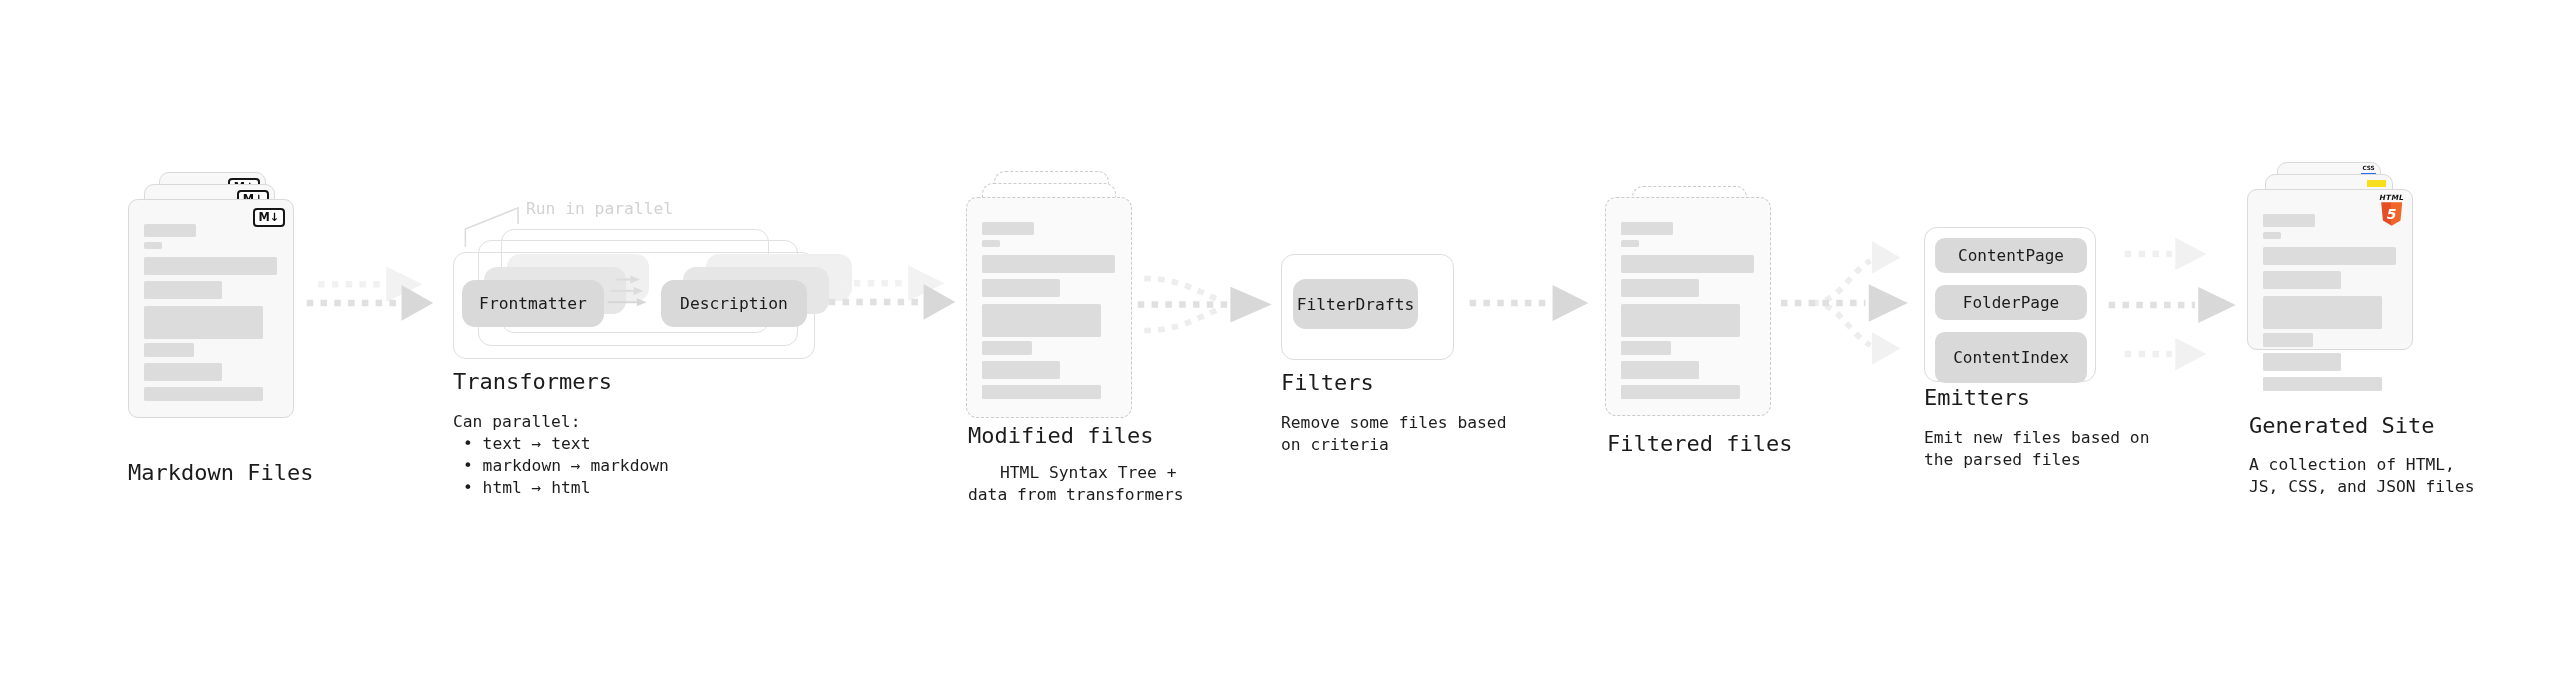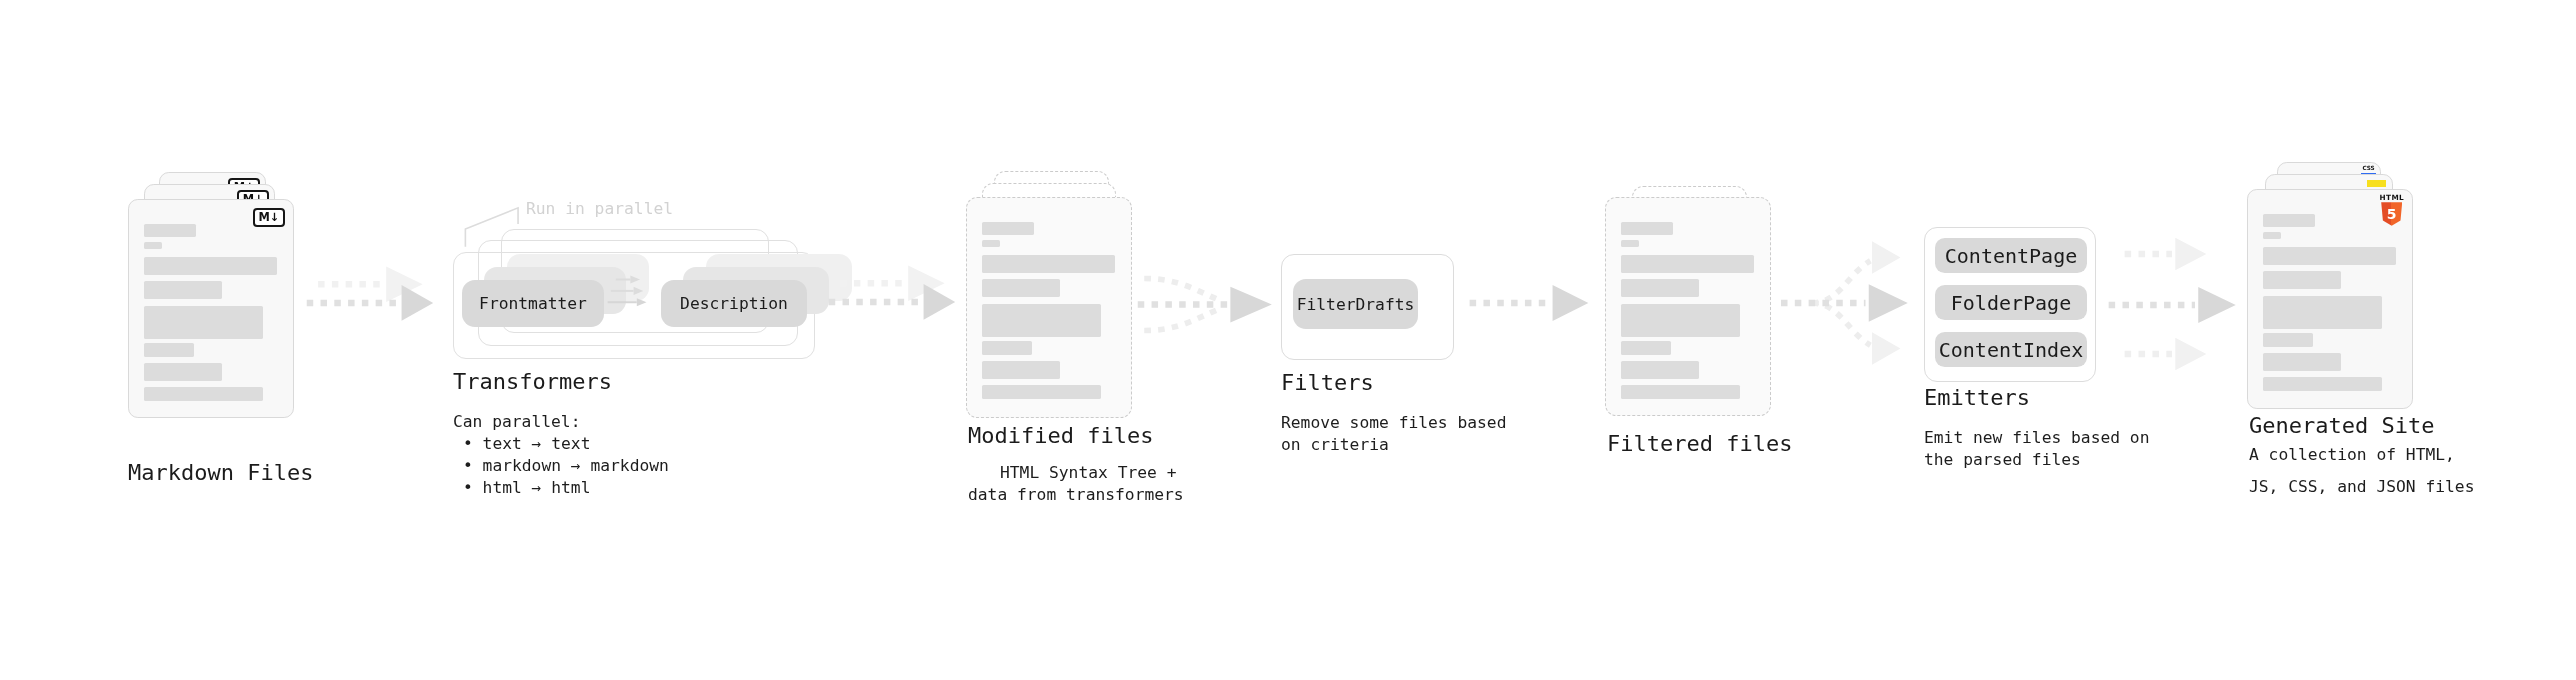--- a/index.html
+++ b/index.html
@@ -12,21 +12,21 @@
   
   .file-dashed { position:absolute; background:#fafafa; border:1.6px dashed #cbcbcb; border-radius:11.4px; }
   .file-dashed.back { background:#ffffff; }
 
   .bar { position:absolute; background:#dcdcdc; border-radius:1.6px; }
 
   .stage-label { position:absolute; font-size:22px; line-height:22px; color:#1b1b1b; white-space:nowrap; }
   .desc-line { position:absolute; font-size:16.3px; line-height:22px; color:#1d1d1d; white-space:nowrap; }
 
   .pill { position:absolute; background:#d9d9d9; border-radius:13px; display:flex; align-items:center; justify-content:center; font-size:16.3px; color:#1b1b1b; white-space:nowrap; }
-  .pill.small { border-radius:9.8px; font-size:20px; }
+  .pill.small { border-radius:9.8px; font-size:16px; }
   .pill-ghost { position:absolute; border-radius:13px; }
   .g1 { background:#e6e6e6; }
   .g2 { background:#f0f0f0; }
 
   .obox { position:absolute; border:1.6px solid #e0e0e0; border-radius:13px; background:transparent; }
 
   .annotation { position:absolute; font-size:16.3px; line-height:18px; color:#d2d2d2; white-space:nowrap; }
 
   .md-badge { position:absolute; width:32px; height:18.7px; border:2.4px solid #161616; border-radius:4.1px; background:#ffffff;
     display:flex; align-items:center; justify-content:center; font-family:"DejaVu Sans","Liberation Sans",sans-serif;
@@ -172,21 +172,21 @@
     <polygon points="112,4 112,44 147,24" fill="#f1f1f1"></polygon>
     <path d="M 38 80 C 72 80 82 116 110 132" fill="none" stroke="#ededed" stroke-width="7" stroke-dasharray="8 9"></path>
     <polygon points="112,116 112,156 147,136" fill="#f1f1f1"></polygon>
     <line x1="0" y1="80" x2="104" y2="80" stroke="#e0e0e0" stroke-width="8" stroke-dasharray="8 9"></line>
     <polygon points="108,57 108,103 156,80" fill="#d8d8d8"></polygon>
   </svg>
 
   <div class="obox" style="left:1924px; top:227px; width:172px; height:155px; border-color:#dcdcdc;"></div>
   <div class="pill small" style="left:1935px; top:238px; width:152px; height:35px;">ContentPage</div>
   <div class="pill small" style="left:1935px; top:285px; width:152px; height:35px;">FolderPage</div>
-  <div class="pill small" style="left:1935px; top:332px; width:152px; height:35px;">ContentIndex</div>
+  <div class="pill small" style="left:1935px; top:332px; width:152px; height:51px;">ContentIndex</div>
   <div class="stage-label" style="left:1924px; top:387px;">Emitters</div>
   <div class="desc-line" style="left:1924px; top:427px;">Emit new files based on</div>
   <div class="desc-line" style="left:1924px; top:449px;">the parsed files</div>
 
   <svg class="arrow" style="left:2123px; top:236px;" width="85" height="36" viewBox="0 0 104 44">
     <line x1="2" y1="22" x2="60" y2="22" stroke="#efefef" stroke-width="8" stroke-dasharray="8 9"></line>
     <polygon points="64,2 64,42 102,22" fill="#f1f1f1"></polygon>
   </svg>
   <svg class="arrow" style="left:2107px; top:287px;" width="132" height="36" viewBox="0 0 162 44">
     <line x1="2" y1="22" x2="108" y2="22" stroke="#e0e0e0" stroke-width="8" stroke-dasharray="8 9"></line>
@@ -199,32 +199,32 @@
 
   <div class="file" style="left:2277px; top:162px; width:104px; height:57px;">
     <div class="css-badge" style="right:4.1px; top:3.3px;">
       <div class="css-word">CSS</div>
       <div class="css-bar"></div>
     </div>
   </div>
   <div class="file" style="left:2265px; top:174px; width:128px; height:57px;">
     <div class="js-badge" style="right:6.5px; top:4.9px;"></div>
   </div>
-  <div class="file" style="left:2247px; top:189px; width:166px; height:220px;">
+  <div class="file" style="left:2247px; top:189px; width:166px; height:161px;font-style:italic;">
     <div class="html5-badge" style="right:8.1px; top:4.1px;">
       <div class="html5-word">HTML</div>
       <div class="html5-shield">5</div>
     </div>
   <div class="bar" style="left: 14.6px; top: 24.4px; width: 52px; height: 13px;"></div>
       <div class="bar" style="left: 14.6px; top: 42px; width: 18px; height: 6.5px;"></div>
       <div class="bar" style="left: 14.6px; top: 57px; width: 133px; height: 18px;"></div>
       <div class="bar" style="left: 14.6px; top: 81px; width: 78px; height: 18px;"></div>
       <div class="bar" style="left: 14.6px; top: 106px; width: 119px; height: 32.5px;"></div>
       <div class="bar" style="left: 14.6px; top: 143px; width: 50px; height: 14px;"></div>
       <div class="bar" style="left: 14.6px; top: 163px; width: 78px; height: 18px;"></div>
       <div class="bar" style="left: 14.6px; top: 187px; width: 119px; height: 14px;"></div>
     </div>
   <div class="stage-label" style="left:2249px; top:415px;">Generated Site</div>
-  <div class="desc-line" style="left:2249px; top:444px;">A collection of HTML,</div>
+  <div class="desc-line" style="left:2249px; top:454px;">A collection of HTML,</div>
   <div class="desc-line" style="left:2249px; top:476px;">JS, CSS, and JSON files</div>
 
 </div>
 
 
 </body></html>

